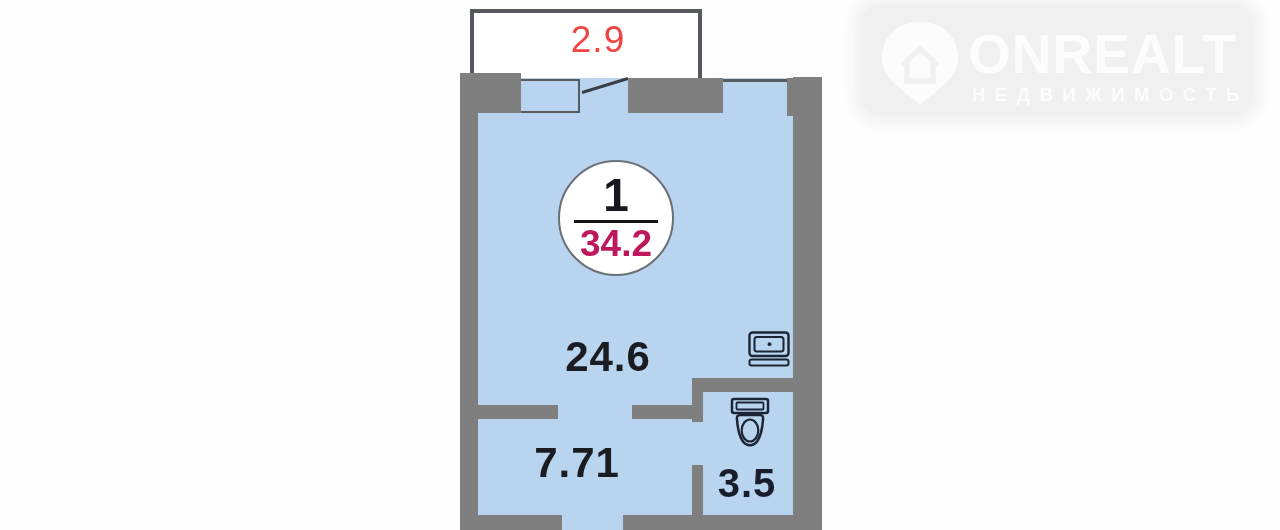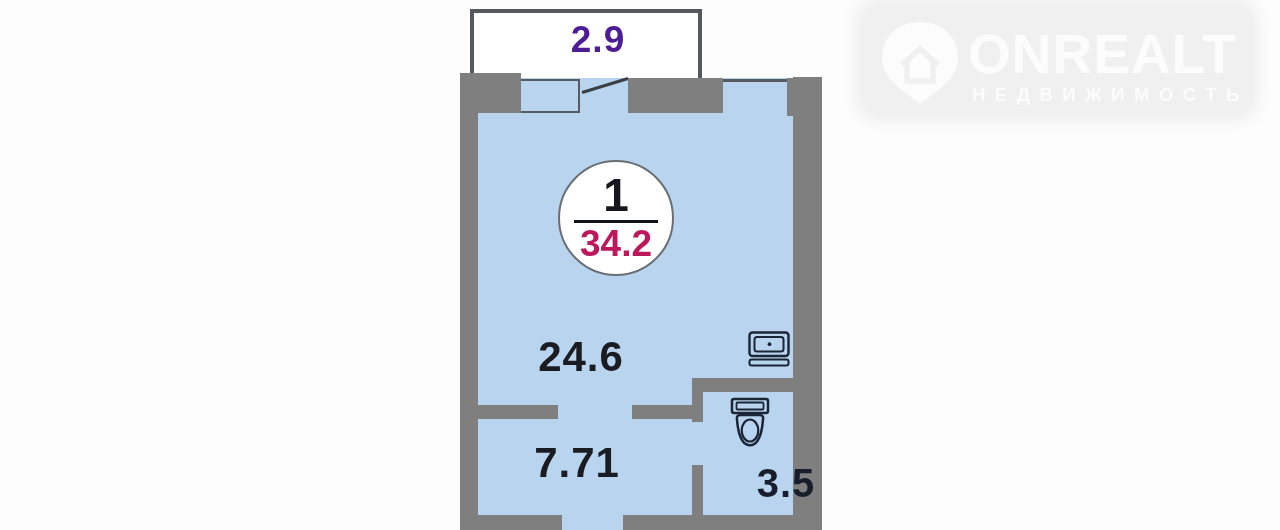--- a/index.html
+++ b/index.html
@@ -12,35 +12,35 @@
   
   .floor{background:#b9d4ef;}
   .wall{background:#7f7f7f;}
   .balcony{
     background:#ffffff;
     border:4px solid #55595e;border-bottom:none;
     box-sizing:border-box;
     display:flex;align-items:flex-start;justify-content:center;
   }
   .balcony-label{
-    font-size:37px;font-weight:bold;color:#4c1d95;margin-top:6px;letter-spacing:1px;margin-left:24px;
+    font-size:37px;font-weight:normal;color:#ef4444;margin-top:6px;letter-spacing:1px;margin-left:24px;
   }
   .window-frame{
     box-sizing:border-box;border:2.5px solid #565b60;background:#b9d4ef;
   }
   .window-line{background:#565b60;}
   .door-leaf{
     background:#3a3f46;height:2.6px;
     transform-origin:left center;transform:rotate(-17deg);
   }
   .room-label{
     transform:translate(-50%,-50%);
     font-size:42px;font-weight:bold;color:#1b1b22;white-space:nowrap;letter-spacing:1px;
   }
-  .room-label.small{font-size:40px;color:#181d2b;margin-left:39px;}
+  .room-label.small{font-size:40px;color:#181d2b;}
   .badge{
     width:116px;height:116px;border-radius:50%;
     background:#ffffff;border:2px solid #6a6f75;box-sizing:border-box;
     display:flex;flex-direction:column;align-items:center;justify-content:center;
   }
   .badge-top{font-size:46px;font-weight:bold;color:#16161c;line-height:0.95;}
   .badge-divider{width:84px;height:3px;background:#111318;margin:3px 0 2px 0;}
   .badge-bottom{font-size:37px;font-weight:bold;color:#be185d;line-height:1;}
   
   .wm-plate{
@@ -91,21 +91,21 @@
   <div class="abs wall" style="left:692px;top:378px;width:102px;height:14px;"></div>
   <div class="abs wall" style="left:692px;top:378px;width:11px;height:44px;"></div>
   <div class="abs wall" style="left:692px;top:465px;width:11px;height:50px;"></div>
 
   <div class="abs badge" style="left:558px;top:160px;">
     <div class="badge-top">1</div>
     <div class="badge-divider"></div>
     <div class="badge-bottom">34.2</div>
   </div>
 
-  <div class="abs room-label" style="left:581px;top:357px;">24.6</div>
+  <div class="abs room-label" style="left:608px;top:357px;">24.6</div>
   <div class="abs room-label" style="left:577px;top:463px;">7.71</div>
   <div class="abs room-label small" style="left:747px;top:483px;">3.5</div>
 
   <svg class="abs" style="left:748px;top:331px;" width="42" height="36" viewBox="0 0 42 36">
     <rect x="1.5" y="1.5" width="39" height="23.5" rx="3" fill="none" stroke="#1b2535" stroke-width="2.4"></rect>
     <rect x="6.5" y="6" width="29" height="14.5" rx="2.5" fill="none" stroke="#1b2535" stroke-width="2"></rect>
     <circle cx="21.5" cy="13.2" r="1.9" fill="#1b2535"></circle>
     <rect x="1.5" y="28.5" width="39" height="6" rx="2" fill="none" stroke="#1b2535" stroke-width="2"></rect>
   </svg>
   <svg class="abs" style="left:730px;top:397px;" width="40" height="60" viewBox="0 0 40 60">

